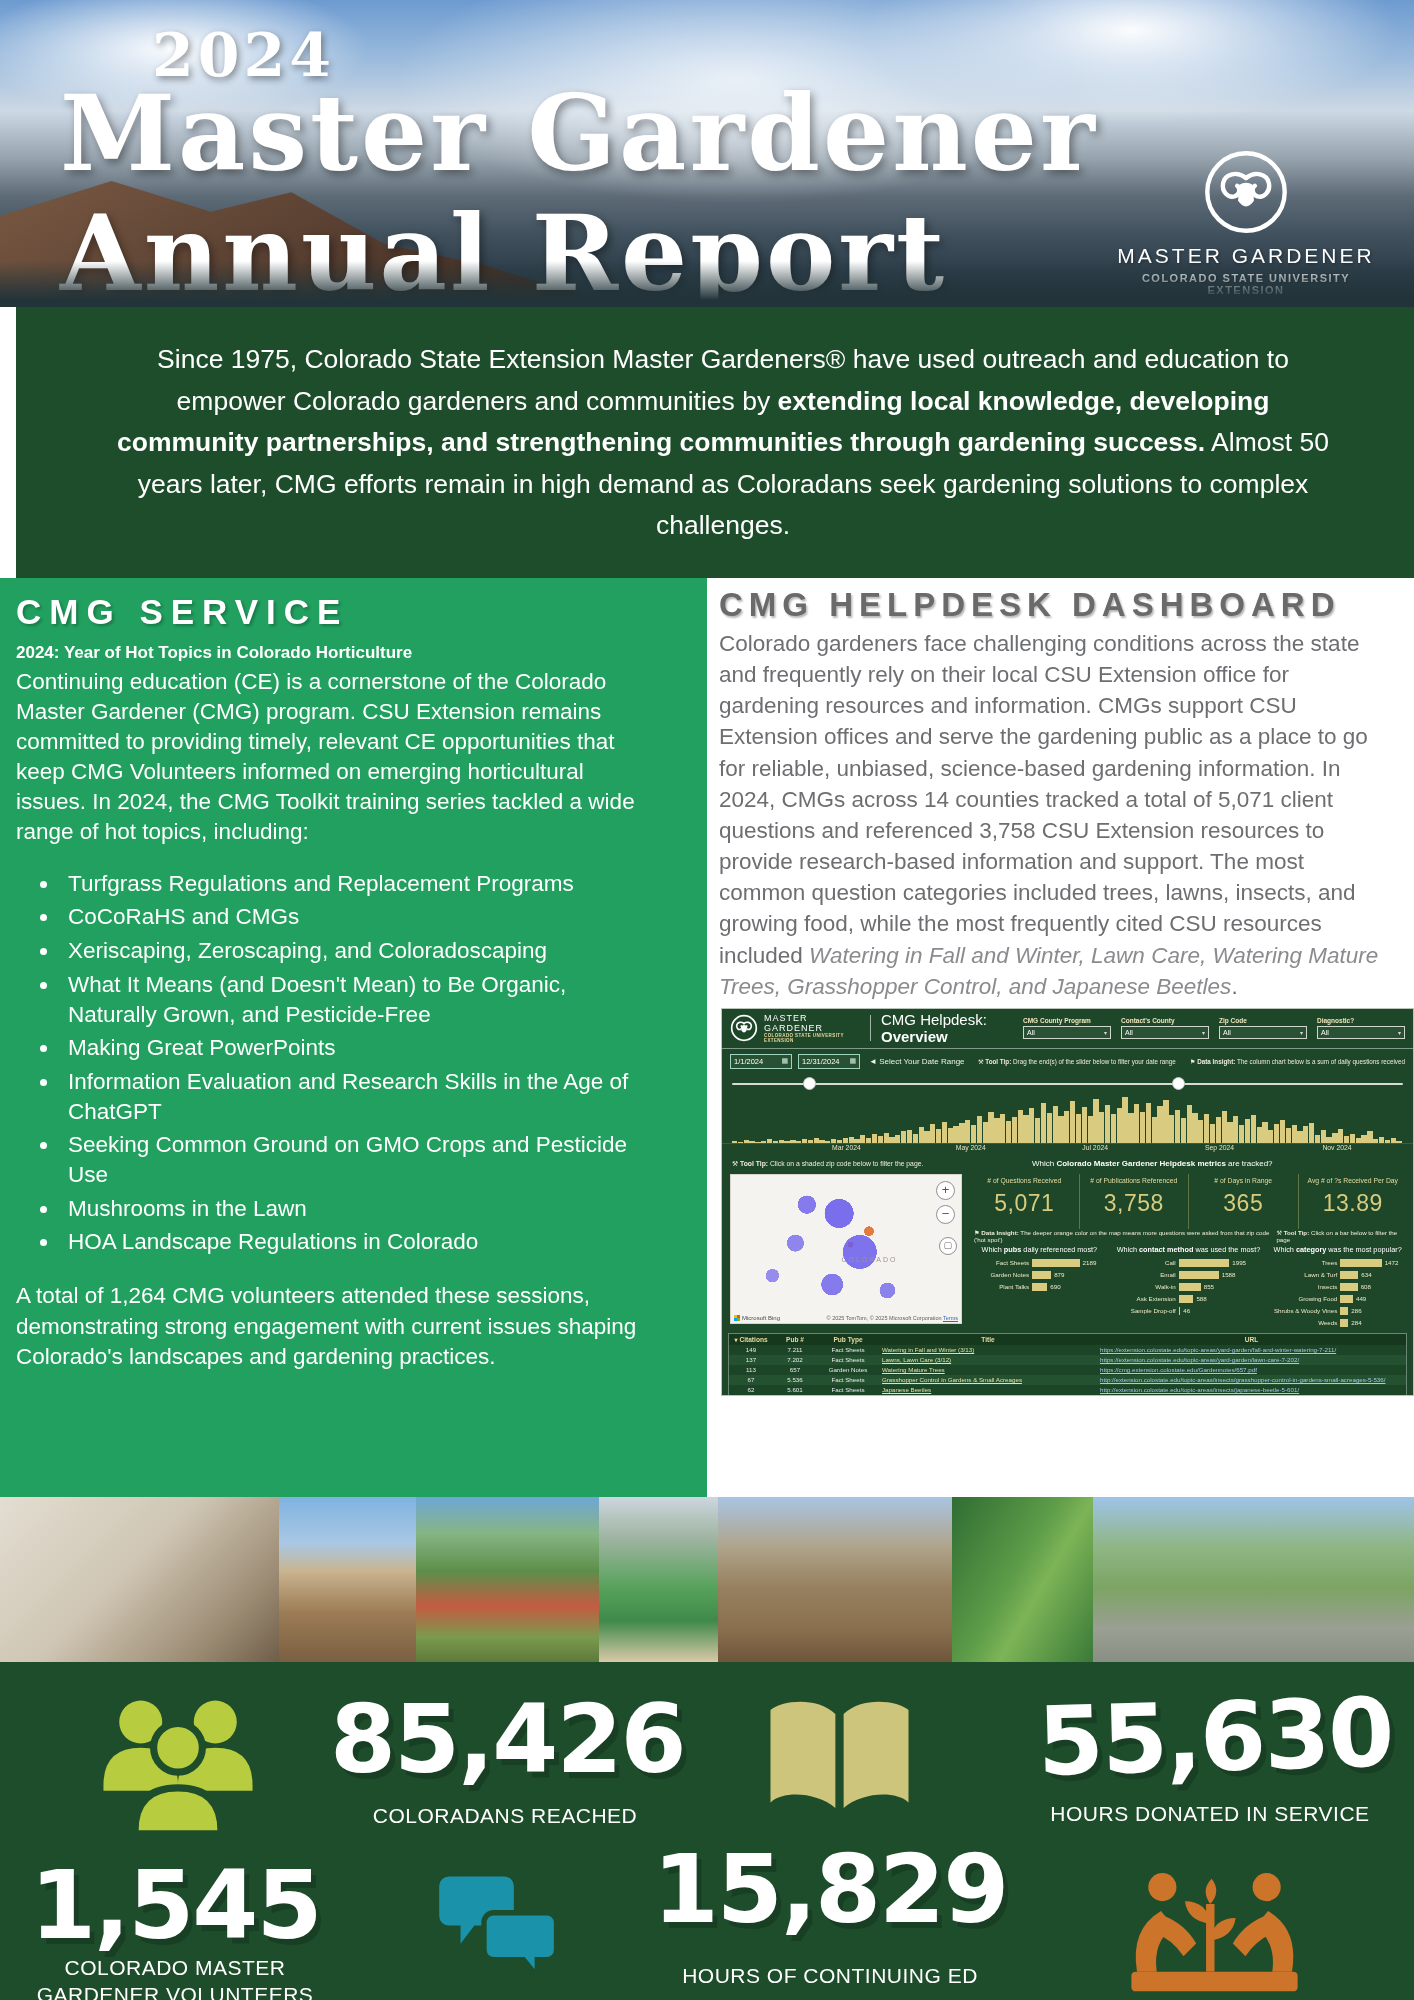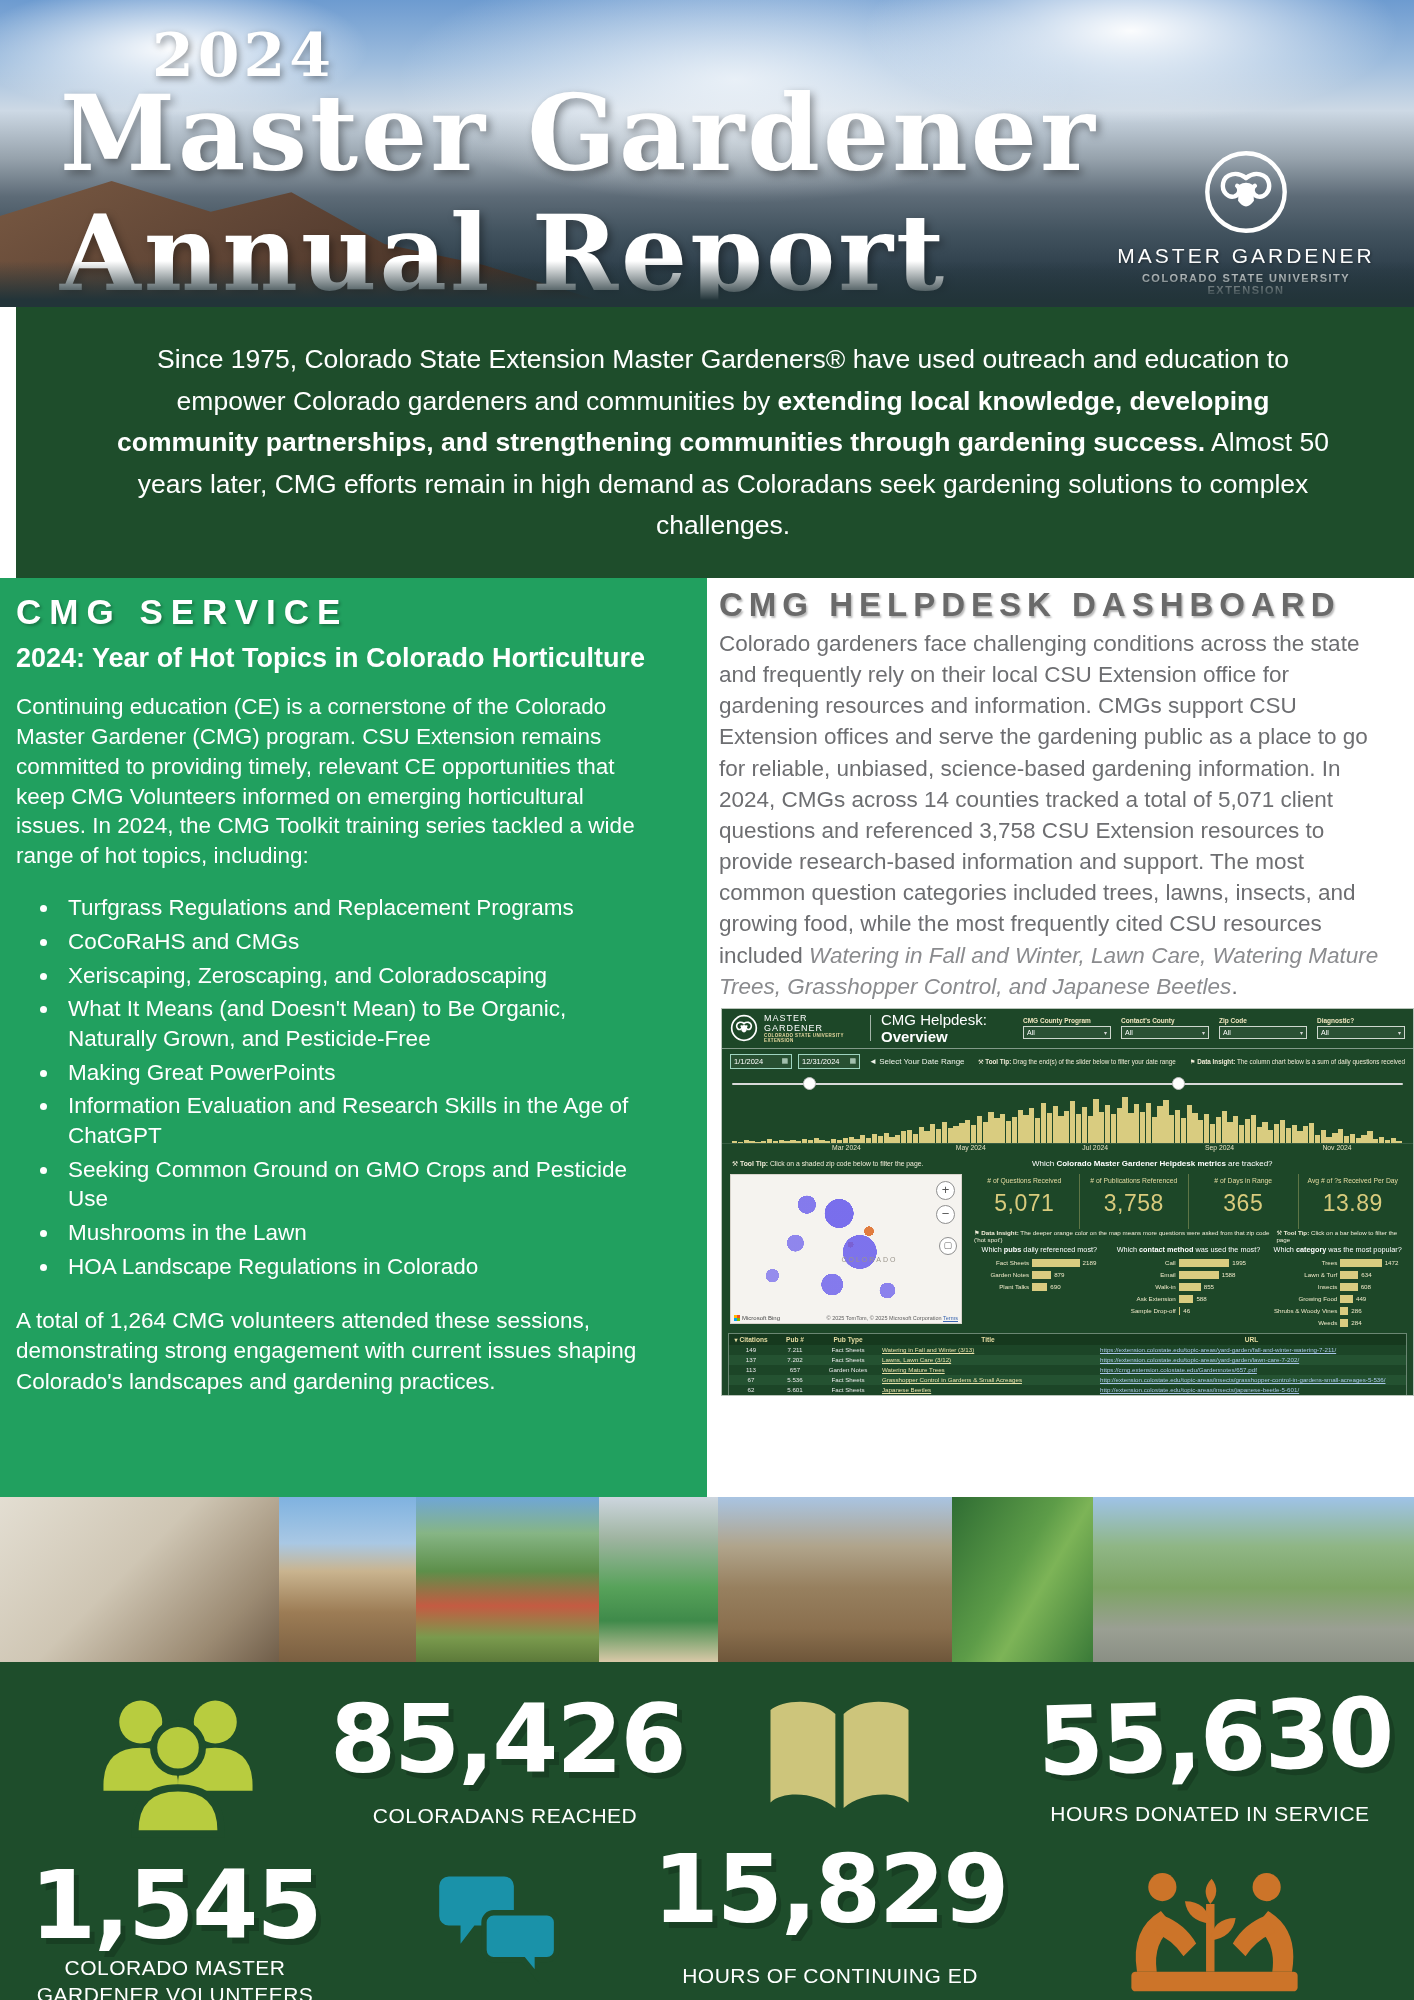--- a/index.html
+++ b/index.html
@@ -50,22 +50,22 @@
     font-size:26.5px; line-height:1.57; }
   .intro-text b { font-weight:bold; }
 
   
   .columns { left:0; top:578px; width:1414px; height:919px; display:flex; }
   .col-left { width:707px; height:100%; background:#21a05f; color:#fff; padding:14px 26px 0 16px; }
   .col-right { width:707px; height:100%; background:#ffffff; padding:8px 6px 0 12px; }
 
   .toolkit-h { font-size:35px; font-weight:900; letter-spacing:8px; color:#fff;
     text-shadow:2px 2px 3px rgba(0,0,0,.25); }
-  .toolkit-sub { margin-top:10px; font-size:27px; font-weight:bold; line-height:1.25; }
-  .toolkit-p { margin-top:16px; font-size:22.5px; line-height:1.33; width:640px; }
+  .toolkit-sub { margin-top:10px; font-size:17px; font-weight:bold; line-height:1.25; }
+  .toolkit-p { margin-top:4px; font-size:22.5px; line-height:1.33; width:640px; }
   .toolkit-ul { margin-top:22px; margin-left:44px; width:600px; font-size:22.5px; line-height:1.32; }
   .toolkit-ul li { margin-bottom:4px; padding-left:8px; }
   .toolkit-close { margin-top:24px; font-size:22.5px; line-height:1.36; width:655px; }
 
   .helpdesk-h { font-size:33px; font-weight:900; letter-spacing:6px; color:#6a6a6a;
     text-shadow:1.5px 1.5px 2px rgba(0,0,0,.28); white-space:nowrap; }
   .helpdesk-p { margin-top:4px; width:672px; font-size:22.5px; line-height:1.385; color:#6d6e71; }
   .helpdesk-p .it { font-style:italic; color:#8a8b8e; }
 
   

